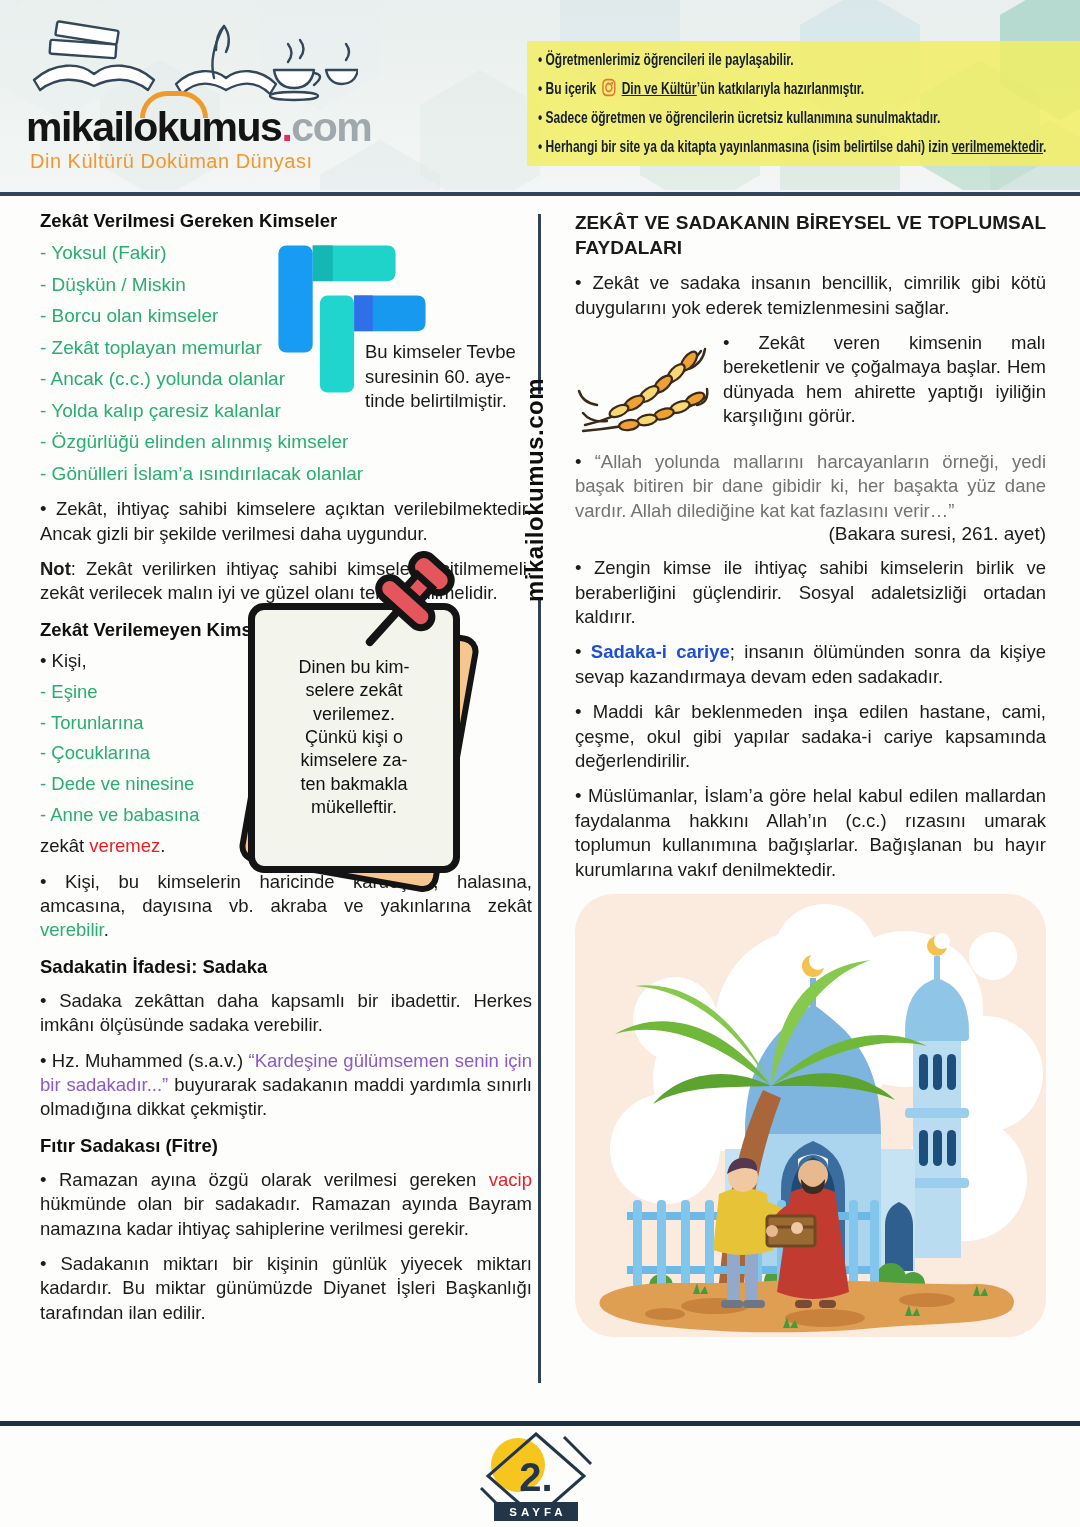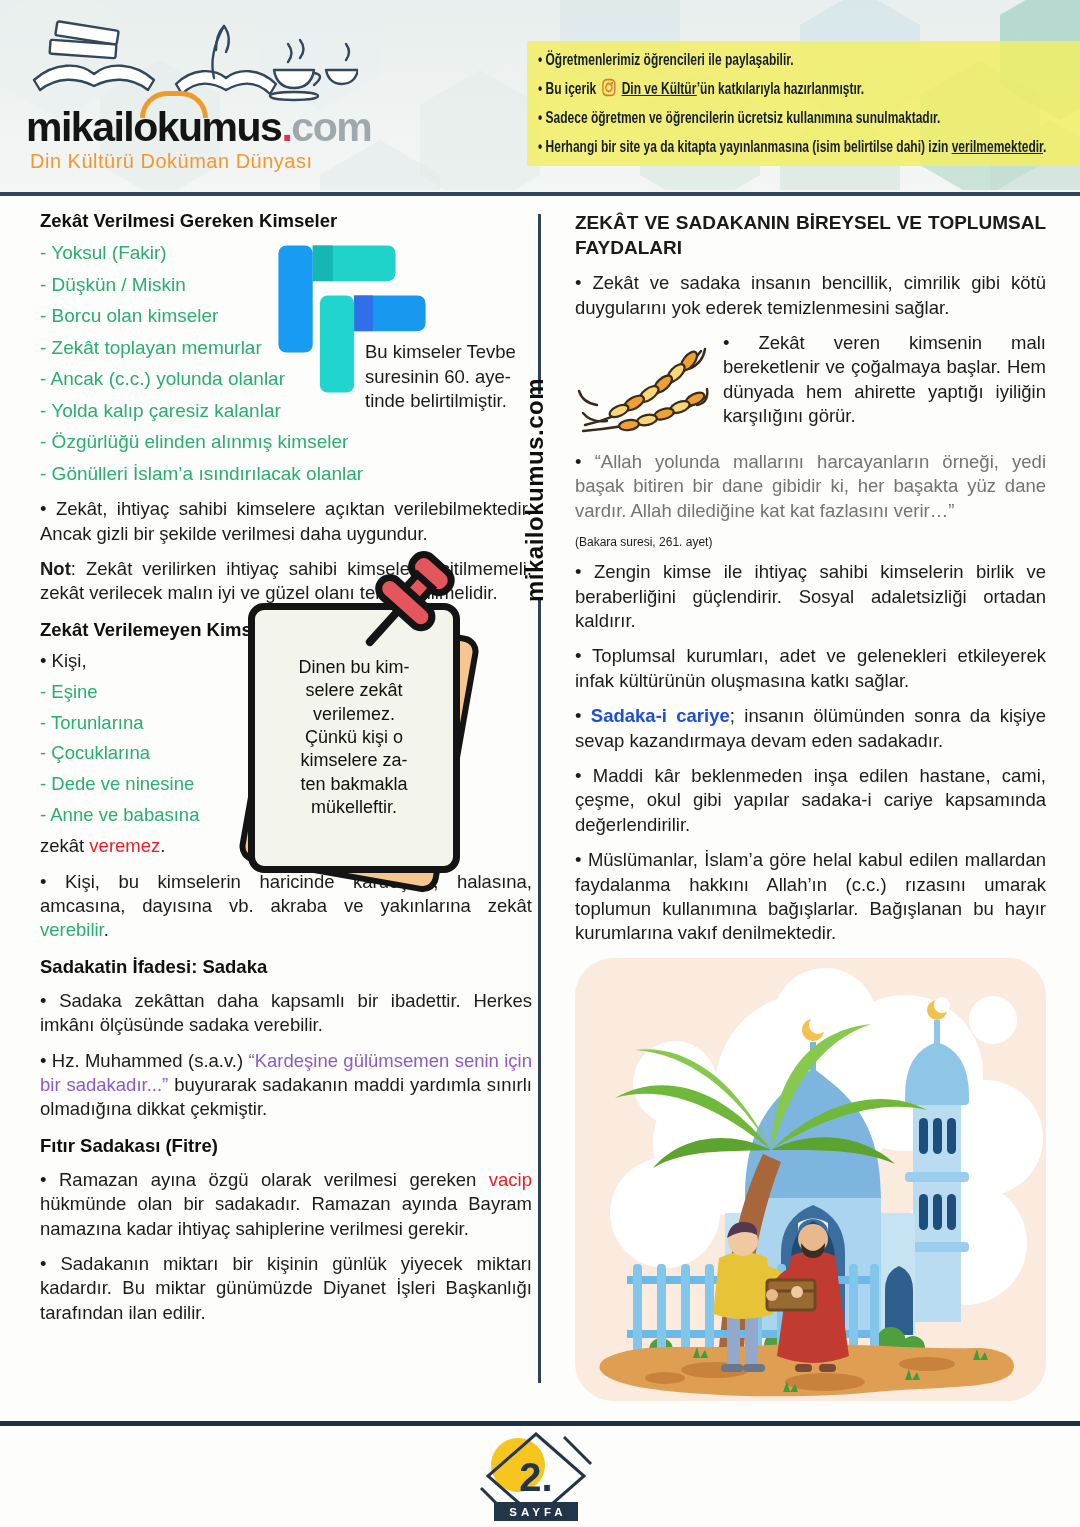--- a/index.html
+++ b/index.html
@@ -51,21 +51,21 @@
   .sheet-back{position:absolute;left:30px;top:42px;width:190px;height:248px;background:#f5c68e;
               border:6px solid #141414;border-radius:16px;transform:rotate(10deg);}
   .sheet-front{position:absolute;left:20px;top:26px;width:198px;height:256px;background:#f3f4ec;
                border:7px solid #141414;border-radius:16px;display:flex;align-items:center;
                justify-content:center;}
   .sheet-front .note-text{text-align:center;font-size:18px;line-height:1.3;color:#111;}
   .pin{position:absolute;left:128px;top:-34px;}
 
   .wheat{float:left;width:132px;height:102px;margin:4px 14px 2px 2px;}
   .r-title{font-size:19px;font-weight:bold;line-height:1.32;text-align:justify;margin:0;}
-  .citation{text-align:left;font-size:12px;margin-top:12px;}
+  .citation{text-align:right;font-size:19px;}
   .clear{clear:both;}
 
   .illus-card{clear:both;margin-top:12px;width:471px;height:443px;border-radius:38px;
               background:#fbeade;overflow:hidden;}
 
   
   .divider-top,.divider-bottom{position:absolute;left:538px;width:3px;background:#2f4358;}
   .divider-top{top:214px;height:180px;}
   .divider-bottom{top:600px;height:783px;}
   .watermark{position:absolute;left:513px;top:390px;height:212px;width:44px;
@@ -251,21 +251,20 @@
         </g>
       </svg>
       <div class="p">• Zekât veren kimsenin malı bereketlenir ve çoğalmaya başlar. Hem dünyada hem ahirette yaptığı iyiliğin karşılığını görür.</div>
       <div class="clear"></div>
     </div>
 
     <div class="p"><span>• </span><span class="t-blue">“Allah yolunda mallarını harcayanların örneği, yedi başak bitiren bir dane gibidir ki, her başakta yüz dane vardır. Allah dilediğine kat kat fazlasını verir…”</span></div>
     <div class="citation">(Bakara suresi, 261. ayet)</div>
 
     <div class="p">• Zengin kimse ile ihtiyaç sahibi kimselerin birlik ve beraberliğini güçlendirir. Sosyal adaletsizliği ortadan kaldırır.</div>
-    <div class="p">• Toplumsal kurumları, adet ve gelenekleri etkileyerek infak kültürünün oluşmasına katkı sağlar.</div>
     <div class="p"><span>• </span><span class="t-boldred">Sadaka-i cariye</span><span>; insanın ölümünden sonra da kişiye sevap kazandırmaya devam eden sadakadır.</span></div>
     <div class="p">• Maddi kâr beklenmeden inşa edilen hastane, cami, çeşme, okul gibi yapılar sadaka-i cariye kapsamında değerlendirilir.</div>
     <div class="p"><span>• Müslümanlar, İslam’a göre helal kabul edilen mallardan faydalanma hakkını Allah’ın (c.c.) rızasını umarak toplumun kullanımına bağışlarlar. Bağışlanan bu hayır kurumlarına </span><span>vakıf</span><span> denilmektedir.</span></div>
 
     <div class="illus-card">
       <svg width="471" height="443" viewBox="0 0 471 443">
 
         <g fill="#ffffff">
           <circle cx="235" cy="130" r="95"></circle>
             <circle cx="150" cy="185" r="72"></circle>

